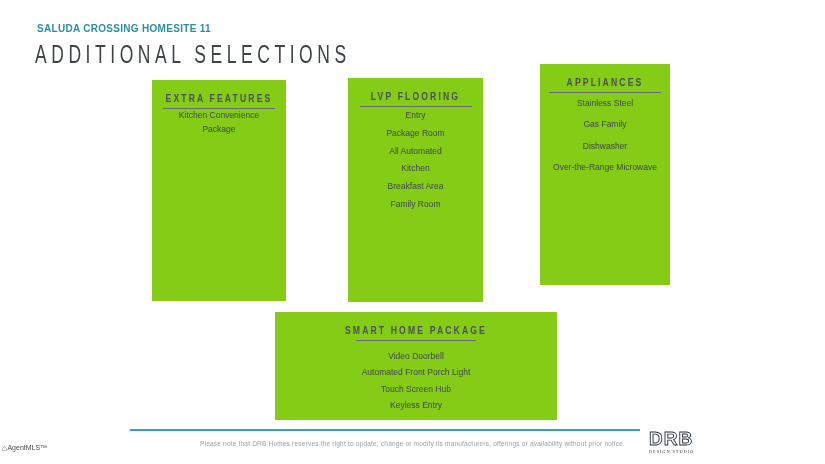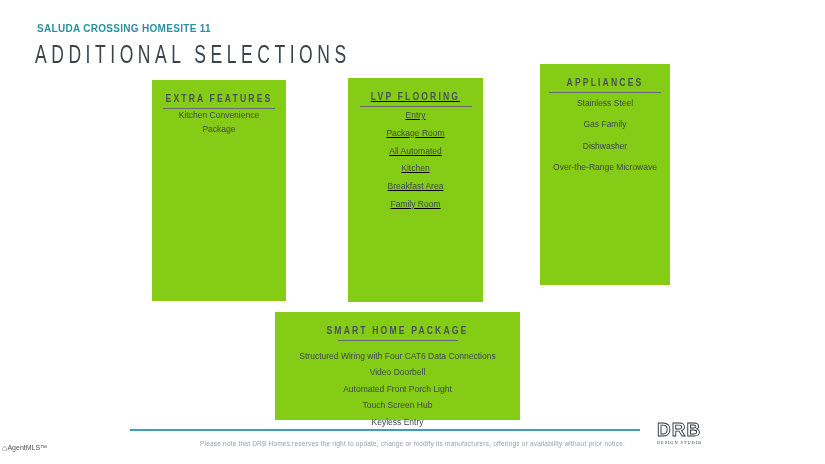--- a/index.html
+++ b/index.html
@@ -20,23 +20,23 @@
   .hdr-title {
     position:absolute; left:35px; top:40px;
     font-size:25px; font-weight:500; letter-spacing:6.5px;
     color:#3d434a; white-space:nowrap;
     transform:scaleX(0.70); transform-origin:0 0;
   }
 
   
   .box { position:absolute; background:#84cc16; }
   #box1 { left:152px; top:80px;  width:134px; height:221px; }
-  #box2 { left:348px; top:78px;  width:135px; height:224px;text-decoration:underline; }
+  #box2 { left:348px; top:78px;  width:135px; height:224px; }
   #box3 { left:540px; top:64px;  width:130px; height:221px; }
-  #box4 { left:275px; top:312px; width:245px; height:108px; }
+  #box4 { left:275px; top:312px; width:282px; height:108px; }
 
   .box-title {
     margin-top:12px; text-align:center;
     font-size:10.5px; font-weight:700; letter-spacing:2.6px;
     color:#4b5157; white-space:nowrap;
     transform:scaleX(0.82);
   }
   .rule {
     height:0; border-bottom:1.2px solid #646a70;
     margin:4px auto 0; width:112px;
@@ -53,21 +53,21 @@
   
   .footer-line {
     position:absolute; left:130px; top:429px;
     width:510px; height:1.6px; background:#3a9ec4;
   }
   .disclaimer {
     position:absolute; left:0; right:0; top:440px;
     text-align:center; font-size:6.5px; letter-spacing:0.2px;
     color:#949ea9;
   }
-  .logo { position:absolute; left:645px; top:420px; width:58px; height:28px;margin-left:8px; }
+  .logo { position:absolute; left:645px; top:429px; width:58px; height:28px; }
   .logo svg { display:block; }
 
   
   .watermark {
     position:absolute; left:2px; top:443px;
     font-size:7px; color:#4f4f4f; white-space:nowrap;
   }
   .watermark .house { font-size:9px; vertical-align:-1px; }
 </style>
 </head>
@@ -105,21 +105,20 @@
       <div class="item">Gas Family</div>
       <div class="item">Dishwasher</div>
       <div class="item">Over-the-Range Microwave</div>
     </div>
 </div>
 
 <div class="box" id="box4">
   <div class="box-title">SMART HOME PACKAGE</div>
   <div class="rule"></div>
   <div class="items">
-      <div class="item">Structured Wiring with Four CAT6 Data Connections</div>
       <div class="item">Video Doorbell</div>
       <div class="item">Automated Front Porch Light</div>
       <div class="item">Touch Screen Hub</div>
       <div class="item">Keyless Entry</div>
     </div>
 </div>
 
 <div class="footer-line"></div>
 <div class="disclaimer">Please note that DRB Homes reserves the right to update, change or modify its manufacturers, offerings or availability without prior notice.</div>
 

